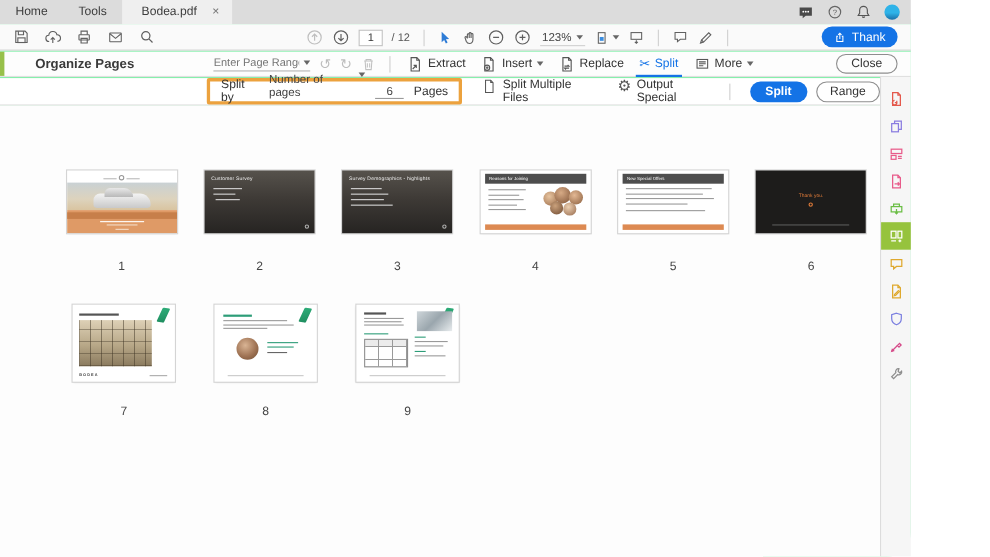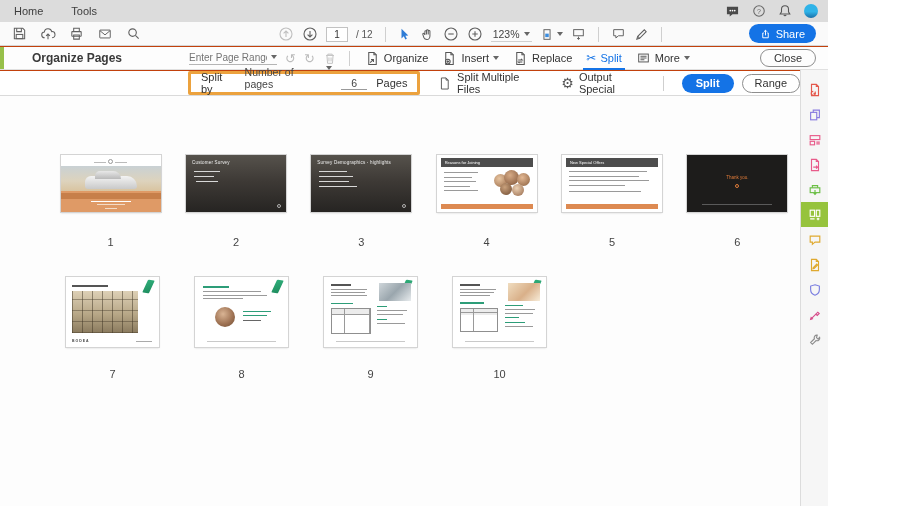--- a/index.html
+++ b/index.html
@@ -1,18 +1,18 @@
 <!DOCTYPE html>
 <html><head>
 <meta charset="utf-8">
 <style>
   * { margin:0; padding:0; box-sizing:border-box; }
   html,body { width:900px; height:506px; }
   body { font-family:"Liberation Sans", sans-serif; background:#fff; color:#333; overflow:hidden; }
-  .app { position:relative; width:828px; height:506px; background:#c2410c;border-radius:22px; }
+  .app { position:relative; width:828px; height:506px; background:#86efac;border-radius:22px; }
 
   
   .tabbar { position:absolute; top:0; left:0; right:0; height:22px; background:#dcdcdc; display:flex; align-items:stretch; font-size:11px; color:#3d3d3d; }
   .tab { padding:0 14px; display:flex; align-items:center; cursor:default; }
   .doctab { background:#efefef; padding:0 10px 0 16px; display:flex; align-items:center; gap:14px; min-width:100px; justify-content:center; }
   .doctab .x { color:#777; font-size:11px; line-height:1; }
   .tabbar-right { margin-left:auto; display:flex; align-items:center; gap:12px; padding-right:10px; }
   .avatar { width:14px; height:14px; border-radius:50%; background:linear-gradient(180deg,#2fb3e8 55%,#1a6fa8); }
 
   
@@ -40,21 +40,21 @@
   .ob-btn.active { color:#1473e6; }
   .ob-btn.active::after { content:""; position:absolute; left:0; right:0; bottom:0; height:2px; background:#1473e6; }
   .close-btn { margin-left:auto; margin-right:12px; height:18px; padding:0 13px; border:1px solid #8e8e8e; border-radius:10px; background:#fdfdfd; font-size:11px; color:#333; font-family:"Liberation Sans",sans-serif; }
 
   
   .splitbar { position:absolute; top:71px; left:0; right:28px; height:25px; background:#fff; border-bottom:1px solid #dadada; display:flex; align-items:center; }
   .hlbox { margin-left:188px; border:3px solid #eca23e; border-radius:2px; display:flex; align-items:center; gap:9px; padding:2px 10px; height:24px; }
   .sb-label { font-size:11px; color:#333; }
   .dropdown { display:flex; align-items:flex-start; gap:5px; border-bottom:1px solid #9a9a9a; padding-bottom:10px; font-size:10.5px; color:#444; }
   .pagescount { width:26px; border:none; border-bottom:1px solid #9a9a9a; font-size:10.5px; text-align:center; color:#444; background:transparent; font-family:"Liberation Sans",sans-serif; outline:none; }
-  .sb-btn { display:flex; align-items:center; gap:5px; font-size:11px; color:#333; margin-left:18px; }
+  .sb-btn { display:flex; gap:5px; font-size:11px; color:#333; margin-left:18px; }
   .pill-blue { margin-left:14px; height:19px; padding:0 14px; border:none; border-radius:10px; background:#1473e6; color:#fff; font-size:11px; font-weight:bold; font-family:"Liberation Sans",sans-serif; }
   .pill-plain { margin-left:8px; height:19px; padding:0 12px; border:1px solid #8e8e8e; border-radius:10px; background:#fff; color:#333; font-size:11px; font-family:"Liberation Sans",sans-serif; }
 
   
   .content { position:absolute; top:96px; left:0; right:28px; bottom:0; background:#fdfdfd; overflow:hidden; }
   .trow { display:flex; padding-left:48px; }
   .trow1 { margin-top:59px; }
   .trow2 { margin-top:29px; }
   .cell { width:129px; display:flex; flex-direction:column; align-items:center; }
   .pnum { margin-top:24px; font-size:11px; color:#444; }
@@ -117,20 +117,24 @@
   .blue-scissor { color:#1473e6; font-size:12px; }
 </style>
 </head>
 <body>
 
 <div class="app">
 
   <div class="tabbar">
     <div class="tab">Home</div>
     <div class="tab">Tools</div>
+    <div class="doctab">
+      <span>Bodea.pdf</span>
+      <span class="x">×</span>
+    </div>
     <div class="tabbar-right">
       <span class="icon">
         <svg width="15" height="13" viewBox="0 0 16 14">
             <path d="M2 2h12v8H8l-3 2.5V10H2z" fill="#4a4a4a"></path>
             <circle cx="5.6" cy="6" r=".9" fill="#fff"></circle>
             <circle cx="8" cy="6" r=".9" fill="#fff"></circle>
             <circle cx="10.4" cy="6" r=".9" fill="#fff"></circle>
           </svg>
       </span>
       <span class="icon">
@@ -253,21 +257,21 @@
           </svg>
       </span>
       <span class="vd"></span>
     </div>
 
     <button class="share-btn">
       <svg width="11" height="12" viewBox="0 0 16 16" fill="none" stroke="#fff" stroke-width="1.4">
           <path d="M5.5 6.5H4v7h8v-7h-1.5"></path>
           <path d="M8 10V2.5M5.8 4.7L8 2.5l2.2 2.2"></path>
         </svg>
-      <span>Share</span>
+      <span>Thank</span>
     </button>
   </div>
 
   <div class="orgbar">
     <span class="greenstrip"></span>
     <span class="orgtitle">Organize Pages</span>
 
     <div class="ob-controls">
       <span class="rangebox">
         <input placeholder="Enter Page Range" style="">
@@ -281,21 +285,21 @@
           </svg>
       </span>
       <span class="vd"></span>
 
       <span class="ob-btn">
         <svg width="15" height="15" viewBox="0 0 16 16" fill="none" stroke="#555" stroke-width="1.1">
             <path d="M4 1.5h5.5L12 4v10.5H4z"></path>
             <path d="M9.5 1.5V4H12"></path>
             <path d="M5.5 12.5L9 9M6.4 9h2.6v2.6"></path>
           </svg>
-        <span>Organize</span>
+        <span>Extract</span>
       </span>
       <span class="ob-btn">
         <svg width="15" height="15" viewBox="0 0 16 16" fill="none" stroke="#555" stroke-width="1.1">
             <path d="M4 1.5h5.5L12 4v10.5H4z"></path>
             <path d="M9.5 1.5V4H12"></path>
             <circle cx="6.2" cy="11.3" r="2.5" fill="#fff"></circle>
             <path d="M6.2 9.9v2.8M4.8 11.3h2.8"></path>
           </svg>
         <span>Insert</span>
         <span class="caret"></span>
@@ -482,40 +486,20 @@
           <i class="ln g" style="top:29px;left:53px;width:10px;height:1.2px"></i>
           <i class="ln" style="top:33px;left:53px;width:30px;height:1px"></i>
           <i class="ln" style="top:36.5px;left:53px;width:26px;height:1px"></i>
           <i class="ln g" style="top:42px;left:53px;width:10px;height:1.2px"></i>
           <i class="ln" style="top:46px;left:53px;width:28px;height:1px"></i>
           <i class="ln" style="bottom:5px;left:12px;width:69px;height:.8px;background:#c9c9c9"></i>
         </div>
         <div class="pnum">9</div>
       </div>
 
-      <div class="cell">
-        <div class="thumb">
-          <span class="swoosh"></span>
-          <i class="ln" style="top:7px;left:7px;width:20px;height:1.6px;background:#555"></i>
-          <i class="ln" style="top:12px;left:7px;width:36px;height:1px"></i>
-          <i class="ln" style="top:15px;left:7px;width:34px;height:1px"></i>
-          <i class="ln" style="top:18px;left:7px;width:30px;height:1px"></i>
-          <span class="mini-photo" style="right:6px;top:6px;width:32px;height:18px;background:linear-gradient(135deg,#f0ddc0 0%,#d9b089 55%,#f7ecd9 100%)"></span>
-          <i class="ln g" style="top:25px;left:7px;width:24px;height:1.6px"></i>
-          <span class="mini-table" style="left:7px;top:31px;width:38px;height:24px"></span>
-          <i class="ln g" style="top:28px;left:52px;width:18px;height:1.2px"></i>
-          <i class="ln" style="top:32px;left:52px;width:30px;height:1px"></i>
-          <i class="ln" style="top:35.5px;left:52px;width:28px;height:1px"></i>
-          <i class="ln g" style="top:40px;left:52px;width:14px;height:1.2px"></i>
-          <i class="ln g" style="top:45px;left:52px;width:20px;height:1.2px"></i>
-          <i class="ln" style="top:49px;left:52px;width:28px;height:1px"></i>
-          <i class="ln" style="bottom:5px;left:12px;width:69px;height:.8px;background:#c9c9c9"></i>
-        </div>
-        <div class="pnum">10</div>
-      </div>
 
 
     </div>
   </div>
 
   <div class="rightbar">
     <div class="rb-item">
       <span class="icon c-red">
         <svg width="14" height="14" viewBox="0 0 16 16" fill="none" stroke="currentColor" stroke-width="1.3">
             <path d="M4 1.5h5.5L12 4v10.5H4z"></path>

